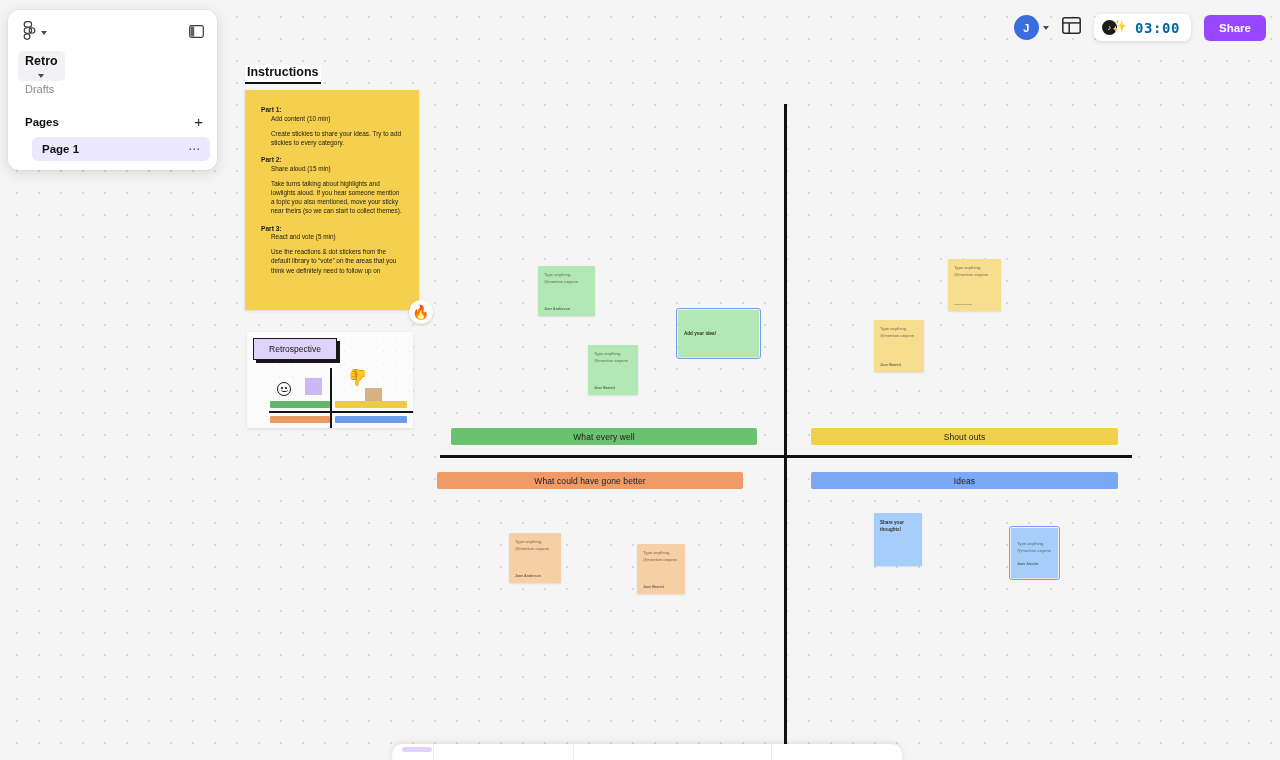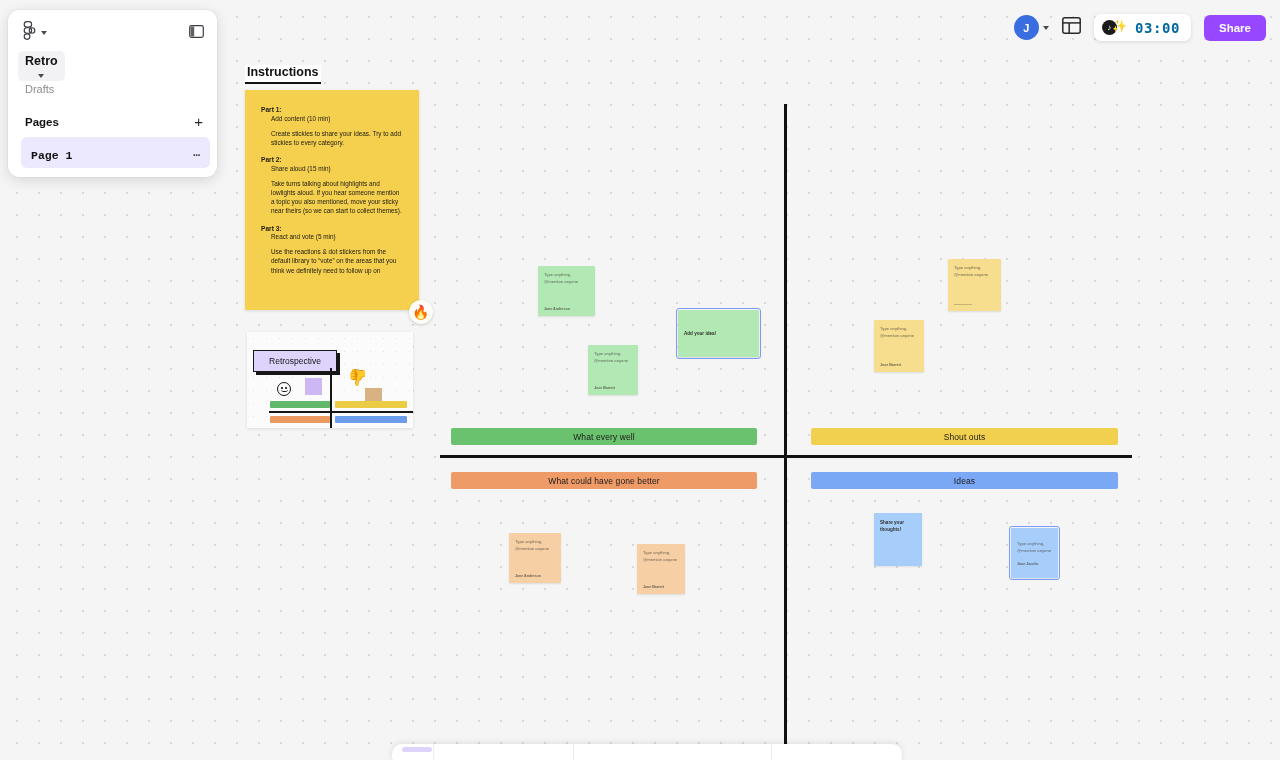--- a/index.html
+++ b/index.html
@@ -124,21 +124,21 @@
   #retro-thumb {
     position: absolute; left: 247px; top: 332px;
     width: 166px; height: 96px;
     background: #fbfbfb;
     box-shadow: 0 1px 3px rgba(0,0,0,.10);
     background-image: radial-gradient(circle, #e2e2e2 .8px, transparent .8px);
     background-size: 13px 13px;
     overflow: hidden;
   }
   #retro-badge {
-    position: absolute; left: 6px; top: 18px;
+    position: absolute; left: 6px; top: 6px;
     width: 84px; height: 22px;
     background: #ded4fb;
     border: 1.6px solid #171717;
     box-shadow: 3px 3px 0 #171717;
     display: flex; align-items: center; justify-content: center;
     font-size: 8.5px; color: #151515;
   }
   .tb-v { position: absolute; left: 83px; top: 36px; width: 1.6px; height: 60px; background: #151515; }
   .tb-h { position: absolute; left: 22px; top: 79px; width: 144px; height: 1.6px; background: #151515; }
   .tb-bar { position: absolute; height: 7px; border-radius: 1px; }
@@ -189,25 +189,25 @@
     flex-direction: column;
   }
   #sb-file-name { font-size: 12.5px; font-weight: 700; color: #101010; }
   #sb-drafts { font-size: 11px; color: #8b8b90; padding: 2px 0 0 17px; }
   #sb-pages-row {
     display: flex; align-items: center; justify-content: space-between;
     padding: 19px 14px 6px 17px;
   }
   #sb-pages-label { font-size: 11.5px; font-weight: 700; color: #111; }
   #sb-page-item {
-    margin: 2px 7px 0 13px;
-    padding: 12px 9px 6px 10px;
+    margin: 2px 7px 0 24px;
+    padding: 6px 9px 6px 10px;
     border-radius: 6px;
     background: #ece8fd;
-    display: flex; align-items: center; justify-content: space-between; font-family: Liberation Mono, monospace;
+    display: flex; align-items: center; justify-content: space-between;
   }
   #sb-page-label { font-size: 11.5px; font-weight: 700; color: #111; }
   .dots { font-size: 12px; color: #3c3c42; letter-spacing: .7px; line-height: 1; }
   .plus { font-size: 15px; color: #2a2a2e; line-height: 1; font-weight: 300; }
 
   
   #topbar {
     position: absolute; right: 14px; top: 14px;
     display: flex; align-items: center; gap: 13px;
     z-index: 20;
@@ -311,21 +311,21 @@
     <div class="tb-bar" style="left:88px;top:84px;width:72px;background:#6c9ded;"></div>
   </div>
 
   <div id="cat-layer">
       <div class="cat-bar" style="left: 451px; top: 428px; width: 306px; background: rgb(107, 194, 110);">
         <span>What every well</span>
       </div>
       <div class="cat-bar" style="left: 811px; top: 428px; width: 307px; background: rgb(242, 208, 79);">
         <span>Shout outs</span>
       </div>
-      <div class="cat-bar" style="left: 451px; top: 472px; width: 306px; background: rgb(238, 155, 104);">
+      <div class="cat-bar" style="left: 437px; top: 472px; width: 306px; background: rgb(238, 155, 104);">
         <span>What could have gone better</span>
       </div>
       <div class="cat-bar" style="left: 811px; top: 472px; width: 307px; background: rgb(123, 168, 245);">
         <span>Ideas</span>
       </div>
     </div>
   <div id="sticky-layer">
       <div class="sticky" style="left: 538px; top: 266px; width: 57px; height: 50px; background: rgb(178, 232, 180);">
         <div class="body">Type anything, @mention anyone</div>
         <div class="author">Jane Anderson</div>

